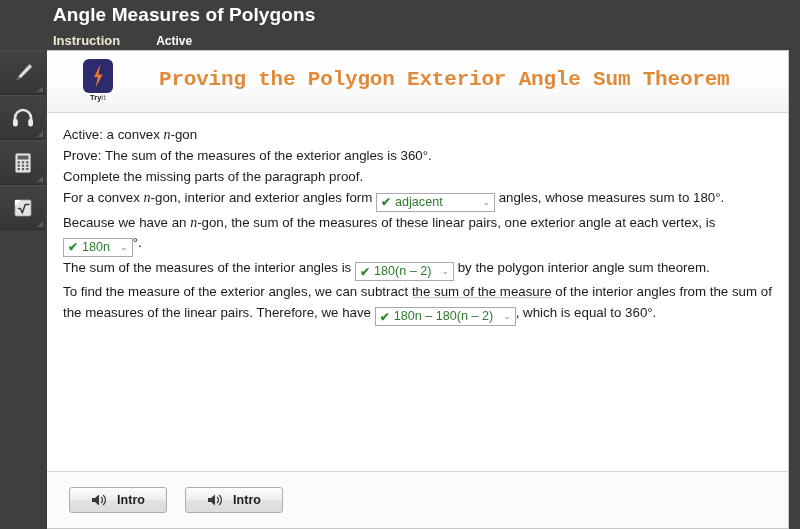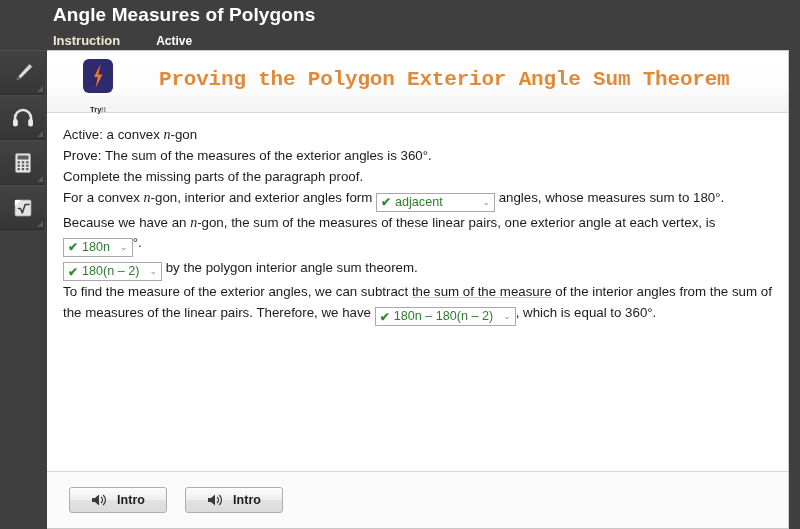--- a/index.html
+++ b/index.html
@@ -107,21 +107,21 @@
     text-align: center;
   }
   .tryit-badge {
     width: 30px; height: 34px;
     margin: 0 auto;
     border-radius: 6px;
     background: #2e2a6e;
     position: relative;
   }
   .tryit-label {
-    margin-top: 12px;
+    margin-top: 0;
     font-size: 7.5px;
     line-height: 9px;
     white-space: nowrap;
     font-weight: bold;
   }
   .tryit-label b { color: #222; }
   .tryit-label span { color: #8e8e8e; }
 
   .banner-title {
     position: absolute;
@@ -304,21 +304,21 @@
             <span class="val">adjacent</span>
             <span class="chev">⌄</span>
           </span><span> angles, whose measures sum to 180°.</span></p>
 
       <p class="ln para"><span>Because we have an </span><span class="it">n</span><span>-gon, the sum of the measures of these linear pairs, one exterior angle at each vertex, is </span><span class="dd">
             <span class="chk">✔</span>
             <span class="val">180n</span>
             <span class="chev">⌄</span>
           </span><span>°.</span></p>
 
-      <p class="ln para"><span class="dd">
+      <p class="ln para"><span>The sum of the measures of the interior angles is </span><span class="dd">
             <span class="chk">✔</span>
             <span class="val">180(n – 2)</span>
             <span class="chev">⌄</span>
           </span><span> by the polygon interior angle sum theorem.</span></p>
 
       <p class="ln para"><span>To find the measure of the exterior angles, we can subtract </span><span class="hl">the sum of the measure</span><span> of the interior angles from the sum of the measures of the linear pairs. Therefore, we have </span><span class="dd">
             <span class="chk">✔</span>
             <span class="val">180n – 180(n – 2)</span>
             <span class="chev">⌄</span>
           </span><span>, which is equal to 360°.</span></p>

